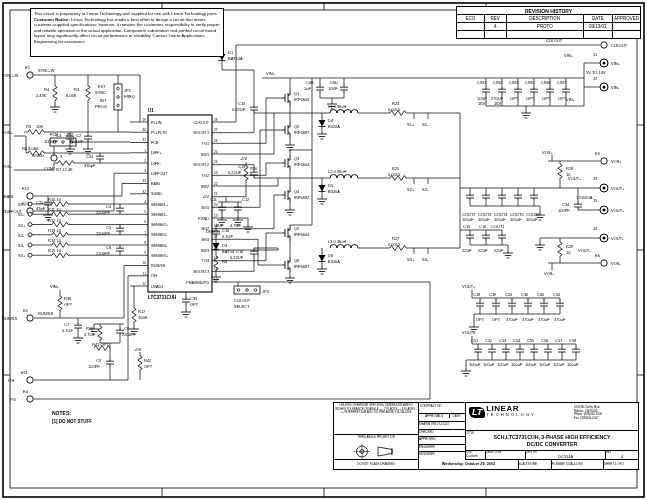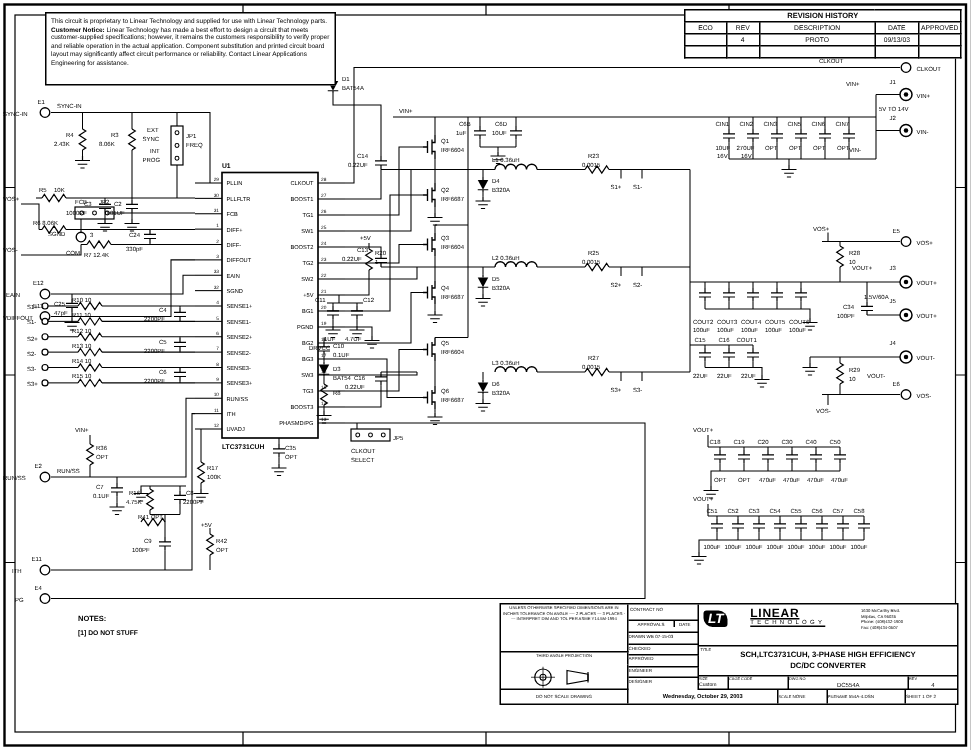--- a/index.html
+++ b/index.html
@@ -15,21 +15,21 @@
   .rev{left:456px;top:6px;width:185px;border-collapse:collapse;position:absolute;background:#fff;
        font-size:4.5px;}
   .rev td,.rev th{border:0.8px solid #000;padding:0 1px;height:7px;text-align:center;font-weight:normal;}
   .rev .ttl{font-weight:bold;font-size:5px;}
   
   .tb{left:333px;top:402px;width:304px;height:66px;border:1.2px solid #000;background:#fff;font-size:3px;}
   .tb .cell{position:absolute;box-sizing:border-box;border-right:0.8px solid #000;border-bottom:0.8px solid #000;overflow:hidden;}
   .tb .lbl{font-size:2.6px;display:block;}
   .logo-mark{display:inline-block;background:#000;color:#fff;font-weight:bold;font-style:italic;
              font-size:9px;line-height:11px;padding:0 3px;border-radius:2px 6px 2px 6px;vertical-align:middle;}
-  .logo-name{display:inline-block;vertical-align:middle;margin-left:14px;line-height:1;text-decoration:underline;}
+  .logo-name{display:inline-block;vertical-align:middle;margin-left:0;line-height:1;}
   .logo-name .l1{font-size:8px;font-weight:bold;letter-spacing:.5px;}
   .logo-name .l2{font-size:4px;letter-spacing:2.2px;}
   .addr{position:absolute;right:2px;top:3px;text-align:left;font-size:2.8px;line-height:1.3;width:62px;}
   .ttl-main{text-align:center;font-size:5.2px;font-weight:bold;line-height:1.35;margin-top:3px;}
   .notes{left:52px;top:410px;font-size:5px;font-weight:bold;}
   .notes .n2{font-size:4.5px;margin-top:3px;}
 </style>
 </head>
 <body>
 

